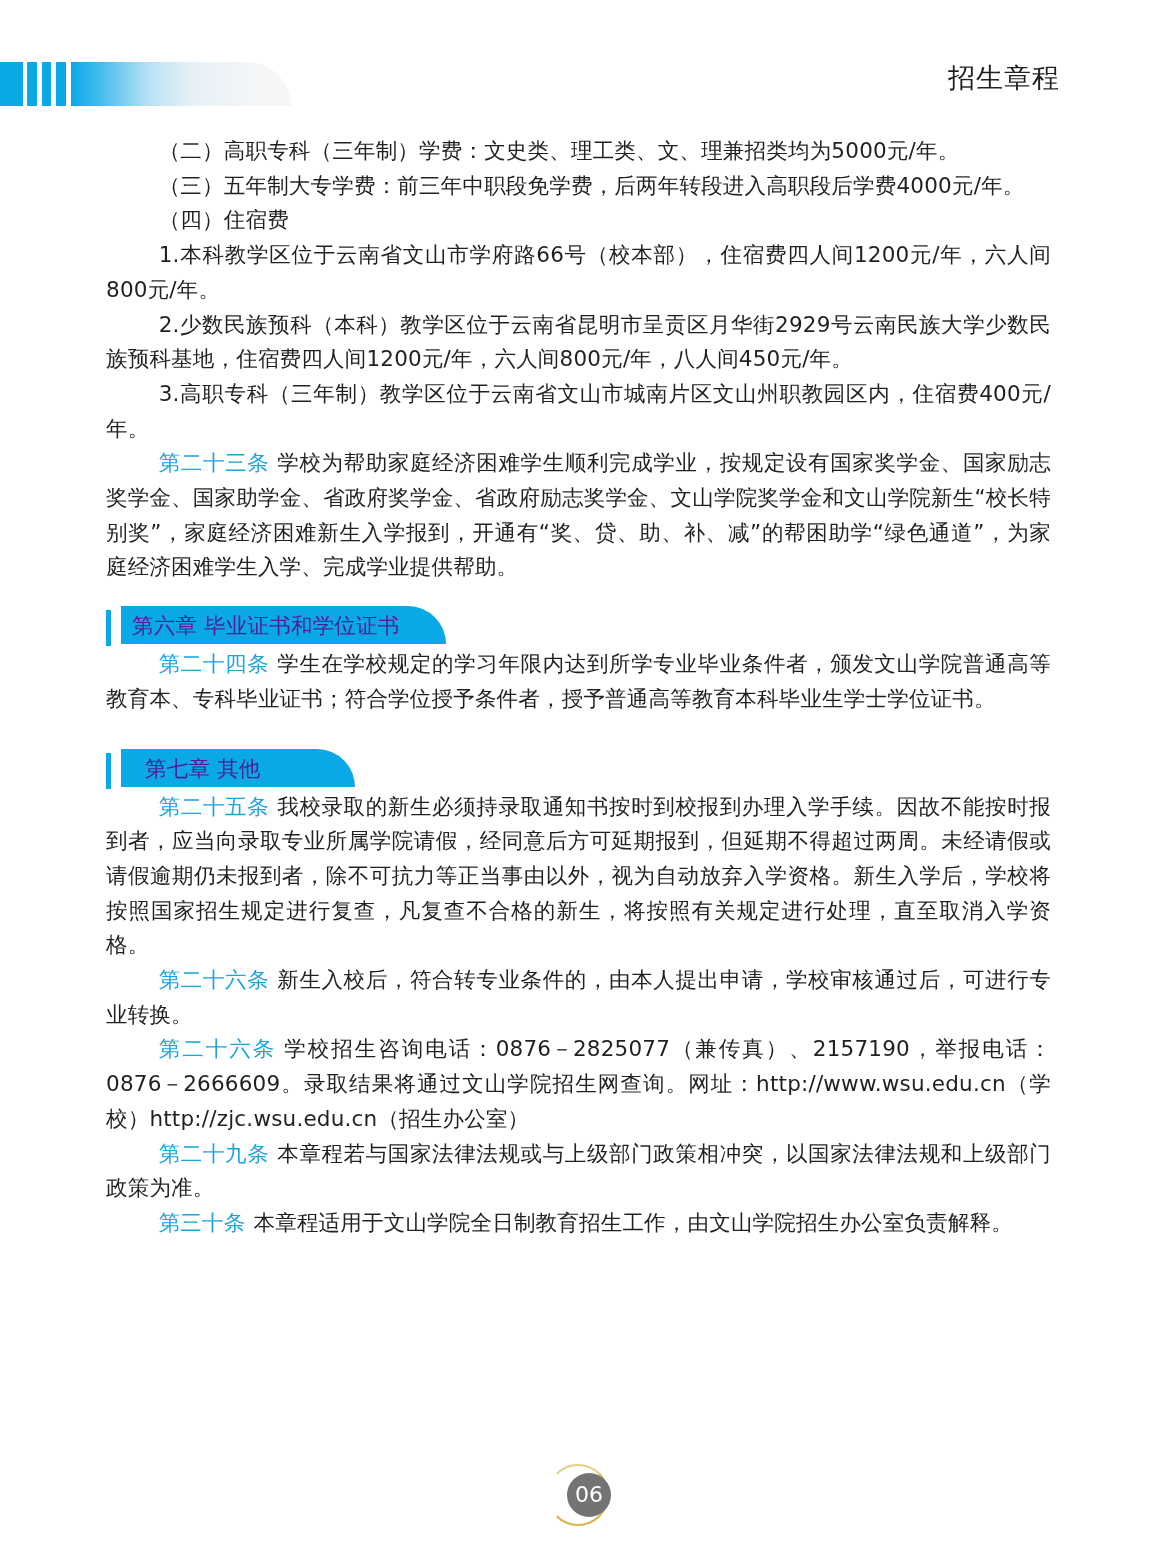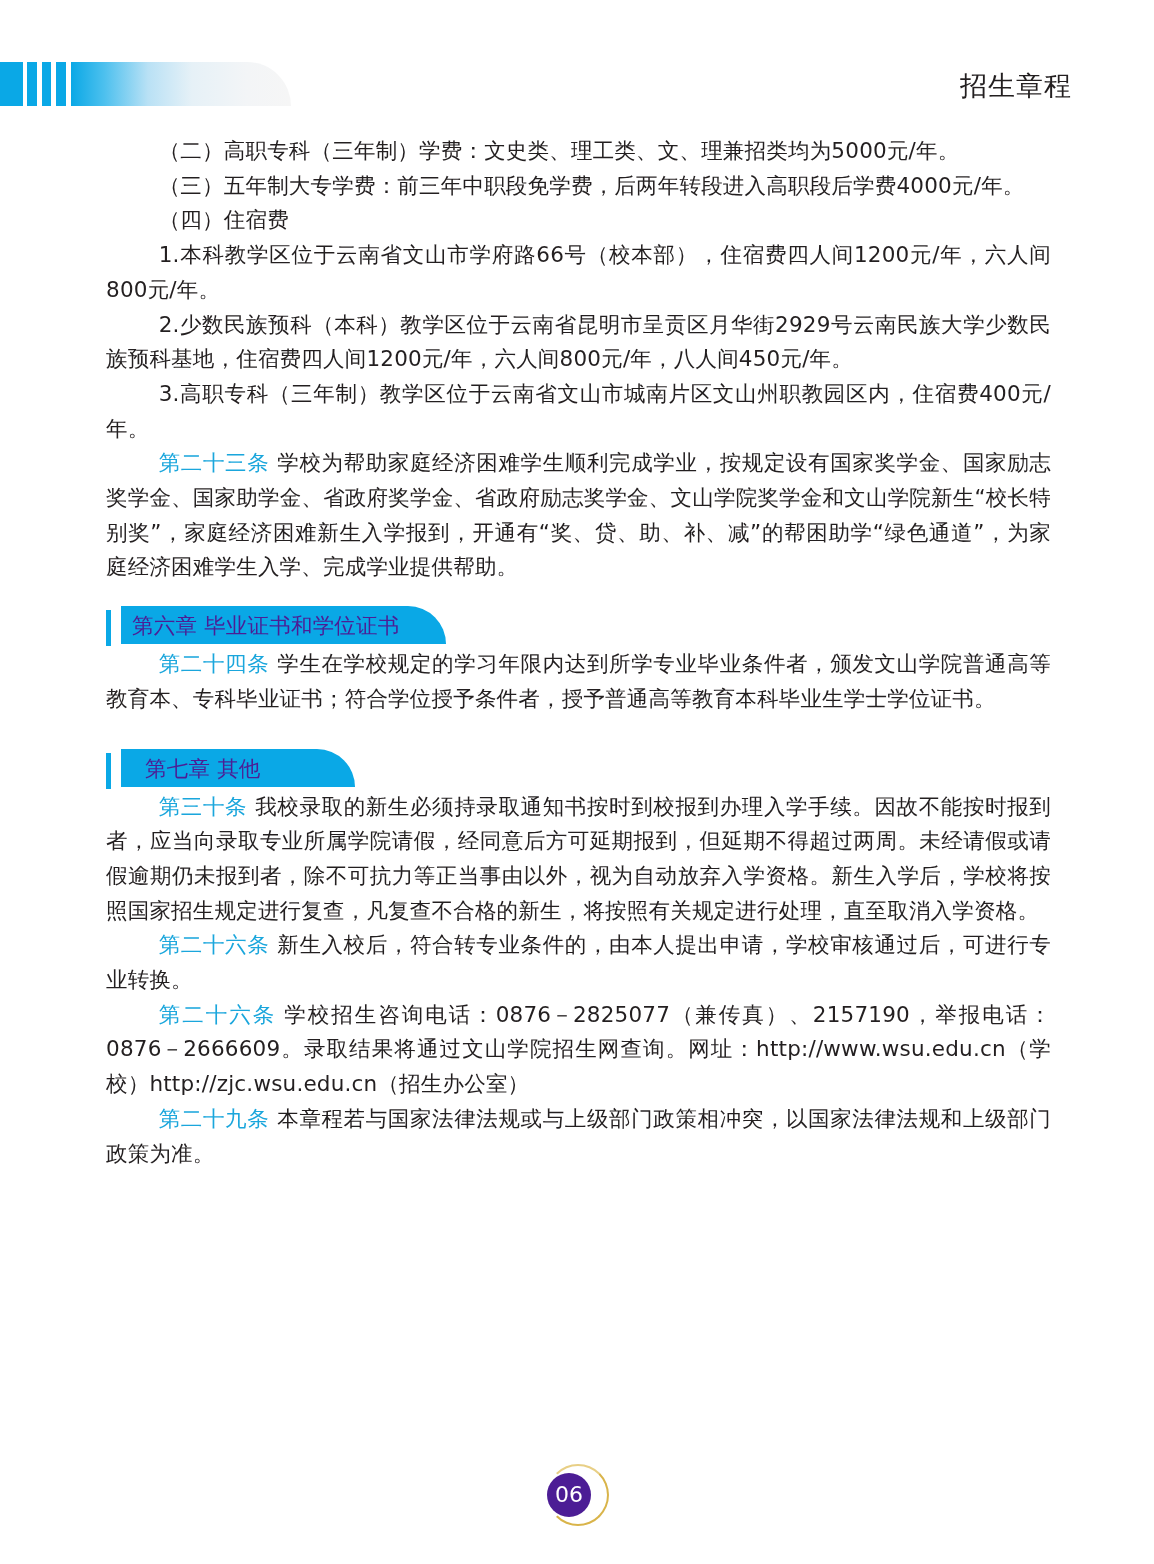--- a/index.html
+++ b/index.html
@@ -8,23 +8,22 @@
     font-family: "DejaVu Sans", "Liberation Sans", sans-serif;
     color: #231f20;
   }
   .hdr-block { position: absolute; top: 62px; height: 44px; background: #0aa8e6; }
   .hdr-grad {
     position: absolute; top: 62px; left: 71px; width: 220px; height: 44px;
     background: linear-gradient(to right, #0aa8e6 0%, #4cc0ee 15%, #b9e1f5 35%, #e6f1f7 55%, #f3f5f7 80%, #f6f6f6 100%);
     border-top-right-radius: 44px;
   }
   .hdr-title {
-    position: absolute; top: 60px; right: 82px; font-size: 27px; color: #231f20;
+    position: absolute; top: 60px; right: 94px; font-size: 27px; color: #231f20;
     letter-spacing: 1px;
-    margin-top: 8px;
   }
   .content {
     position: absolute; left: 106px; top: 134px; width: 945px;
     font-size: 21.5px; line-height: 34.7px; letter-spacing: 0.2px;
   }
   .content p { margin: 0; text-indent: 2.45em; text-align: justify; }
   .art { color: #1aa6dc; margin-right: 8px; }
   .chap {
     position: relative; height: 41px; margin: 21px 0 0 0;
   }
@@ -37,22 +36,22 @@
   .chap6 .tab { width: 314px; }
   .chap7 .tab { width: 210px; padding-left: 24px; }
   .pgnum {
     position: absolute; left: 547px; top: 1464px; width: 62px; height: 62px;
   }
   .pgnum .ring {
     position: absolute; left: 0; top: 0; width: 58px; height: 58px; border-radius: 50%;
     border: 2px solid #d9b44a; border-left-color: transparent; border-top-color: #e8cf85;
   }
   .pgnum .circ {
-    position: absolute; left: 0; top: 9px; width: 44px; height: 44px; border-radius: 50%;
-    background: #4c1d95; color: #ffffff; font-size: 22px; text-align: center; line-height: 44px;
+    position: absolute; left: 20px; top: 9px; width: 44px; height: 44px; border-radius: 50%;
+    background: #737373; color: #ffffff; font-size: 22px; text-align: center; line-height: 44px;
   }
 </style>
 </head>
 <body>
 
 <div class="hdr-block" style="left:0;width:23px;"></div>
 <div class="hdr-block" style="left:27px;width:10px;"></div>
 <div class="hdr-block" style="left:42px;width:9px;"></div>
 <div class="hdr-block" style="left:56px;width:10px;"></div>
 <div class="hdr-grad"></div>
@@ -70,22 +69,23 @@
   <div class="chap chap6">
     <div class="bar"></div>
     <div class="tab">第六章 毕业证书和学位证书</div>
   </div>
   <p><span class="art">第二十四条</span><span>学生在学校规定的学习年限内达到所学专业毕业条件者，颁发文山学院普通高等教育本、专科毕业证书；符合学位授予条件者，授予普通高等教育本科毕业生学士学位证书。</span></p>
 
   <div class="chap chap7" style="margin-top:32px;">
     <div class="bar"></div>
     <div class="tab">第七章 其他</div>
   </div>
-  <p><span class="art">第三十条</span><span>我校录取的新生必须持录取通知书按时到校报到办理入学手续。因故不能按时报到者，应当向录取专业所属学院请假，经同意后方可延期报到，但延期不得超过两周。未经请假或请假逾期仍未报到者，除不可抗力等正当事由以外，视为自动放弃入学资格。新生入学后，学校将按照国家招生规定进行复查，凡复查不合格的新生，将按照有关规定进行处理，直至取消入学资格。</span></p>
+  <p><span class="art">第二十五条</span><span>我校录取的新生必须持录取通知书按时到校报到办理入学手续。因故不能按时报到者，应当向录取专业所属学院请假，经同意后方可延期报到，但延期不得超过两周。未经请假或请假逾期仍未报到者，除不可抗力等正当事由以外，视为自动放弃入学资格。新生入学后，学校将按照国家招生规定进行复查，凡复查不合格的新生，将按照有关规定进行处理，直至取消入学资格。</span></p>
   <p><span class="art">第二十六条</span><span>新生入校后，符合转专业条件的，由本人提出申请，学校审核通过后，可进行专业转换。</span></p>
   <p><span class="art">第二十六条</span><span>学校招生咨询电话：0876－2825077（兼传真）、2157190，举报电话：0876－2666609。录取结果将通过文山学院招生网查询。网址：http://www.wsu.edu.cn（学校）http://zjc.wsu.edu.cn（招生办公室）</span></p>
   <p><span class="art">第二十九条</span><span>本章程若与国家法律法规或与上级部门政策相冲突，以国家法律法规和上级部门政策为准。</span></p>
+  <p><span class="art">第三十条</span><span>本章程适用于文山学院全日制教育招生工作，由文山学院招生办公室负责解释。</span></p>
 </div>
 
 <div class="pgnum">
   <div class="ring"></div>
   <div class="circ">06</div>
 </div>
 
 </body></html>

